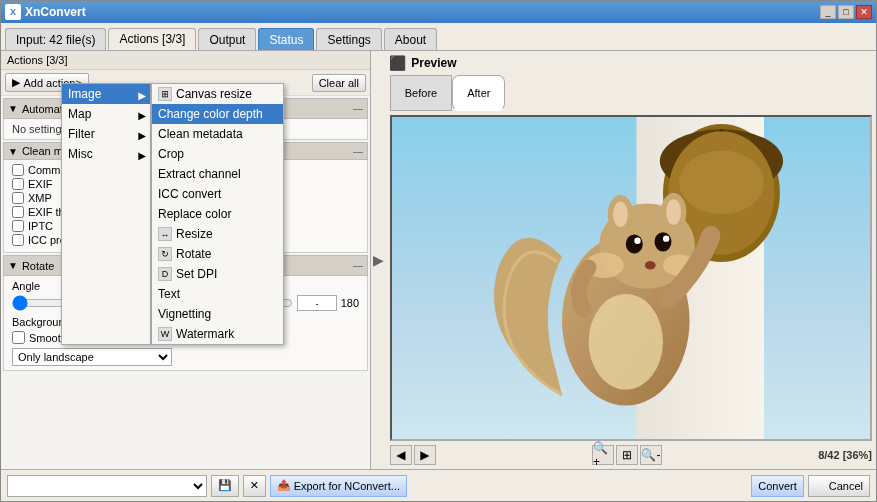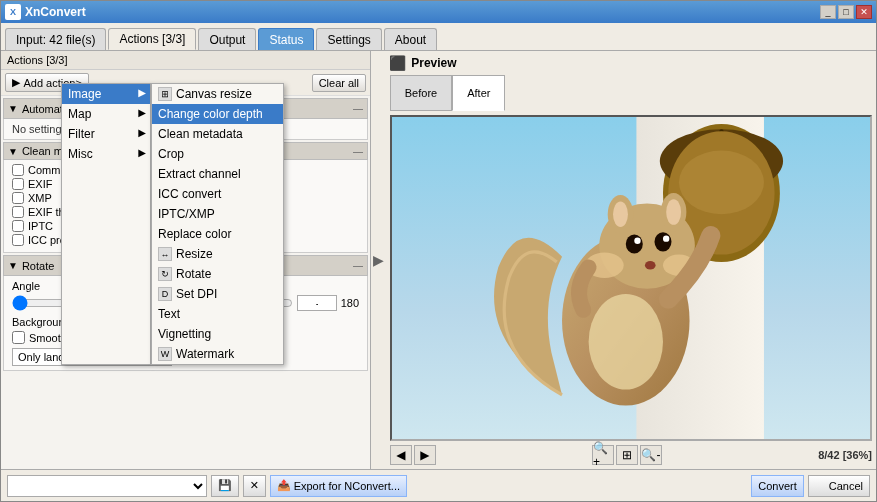--- a/index.html
+++ b/index.html
@@ -49,41 +49,41 @@
     .color-swatch { width: 14px; height: 14px; border: 1px solid #666; background: white; }
     .smooth-row { display: flex; align-items: center; gap: 4px; margin-top: 2px; font-size: 11px; }
     .dropdown { width: 160px; border: 1px solid #aaa; font-size: 11px; padding: 1px; background: white; }
 
     
     .right-panel { flex: 1; display: flex; flex-direction: column; padding: 4px; background: #f0ece4; }
     .preview-header { font-size: 12px; font-weight: bold; margin-bottom: 4px; display: flex; align-items: center; gap: 4px; }
     .preview-icon { color: #5b9bd5; font-size: 14px; }
     .preview-tabs { display: flex; gap: 0; margin-bottom: 4px; }
     .preview-tab { padding: 11px 14px; border: 1px solid #aaa; background: #ddd; font-size: 11px; cursor: pointer; }
-    .preview-tab.active { background: white; border-bottom: 1px solid white; }
+    .preview-tab.active { background: white; border-bottom: 1px solid white; border-radius: 7px; }
     .preview-image { flex: 1; border: 2px inset #aaa; background: #1a1a2e; display: flex; align-items: center; justify-content: center; overflow: hidden; position: relative; }
     .preview-toolbar { display: flex; align-items: center; justify-content: space-between; margin-top: 4px; }
     .preview-nav { display: flex; gap: 2px; }
     .preview-btn { width: 22px; height: 20px; border: 1px solid #aaa; background: #e8e4dc; display: flex; align-items: center; justify-content: center; font-size: 12px; cursor: pointer; }
     .preview-zoom { display: flex; gap: 2px; }
     .preview-info { font-size: 11px; color: #333; font-weight: bold; }
 
     
     .bottom-bar { height: 32px; background: #f0ece4; border-top: 1px solid #aaa; display: flex; align-items: center; padding: 0 6px; gap: 4px; }
     .bottom-dropdown { flex: 1; max-width: 200px; height: 22px; border: 1px solid #aaa; font-size: 11px; padding: 0 4px; background: white; }
     .bottom-btn { height: 22px; padding: 0 6px; border: 1px solid #aaa; background: linear-gradient(to bottom, #fff 0%, #ddd 100%); font-size: 11px; cursor: pointer; display: flex; align-items: center; gap: 3px; }
     .export-btn { background: linear-gradient(to bottom, #e8f0fe 0%, #b8d0f8 100%); border: 1px solid #8ab4f8; }
     .convert-btn { background: linear-gradient(to bottom, #e8f0fe 0%, #b8d0f8 100%); border: 1px solid #8ab4f8; margin-left: auto; }
     .cancel-btn { background: linear-gradient(to bottom, #fff 0%, #ddd 100%); padding-left: 20px; }
 
     
     .menu-overlay { position: absolute; top: 32px; left: 60px; z-index: 100; display: flex; }
     .menu-level1 { background: #f8f6f2; border: 1px solid #aaa; box-shadow: 2px 2px 5px rgba(0,0,0,0.3); min-width: 90px; }
     .menu-level2 { background: #f8f6f2; border: 1px solid #aaa; box-shadow: 2px 2px 5px rgba(0,0,0,0.3); min-width: 100px; }
-    .menu-item { padding: 3px 20px 3px 6px; font-size: 12px; cursor: pointer; display: flex; align-items: flex-start; gap: 4px; white-space: nowrap; position: relative; }
+    .menu-item { padding: 3px 20px 3px 6px; font-size: 12px; cursor: pointer; display: flex; align-items: flex-end; gap: 4px; white-space: nowrap; position: relative; }
     .menu-item.highlighted { background: #3a7bc8; color: white; }
     .menu-item .submenu-arrow { position: absolute; right: 4px; font-size: 10px; }
     .menu-item .icon-img { width: 14px; height: 14px; background: #ddd; border: 1px solid #bbb; display: flex; align-items: center; justify-content: center; font-size: 9px; }
   </style>
 </head>
 <body>
 
 <div class="window">
 
   <div class="title-bar">
@@ -235,23 +235,20 @@
               <span>Clean metadata</span>
             </div>
           <div class="menu-item">
               <span>Crop</span>
             </div>
           <div class="menu-item">
               <span>Extract channel</span>
             </div>
           <div class="menu-item">
               <span>ICC convert</span>
-            </div>
-          <div class="menu-item">
-              <span>IPTC/XMP</span>
             </div>
           <div class="menu-item">
               <span>Replace color</span>
             </div>
           <div class="menu-item">
             <span class="icon-img">↔</span>
             <span>Resize</span>
           </div>
           <div class="menu-item">
             <span class="icon-img">↻</span>

